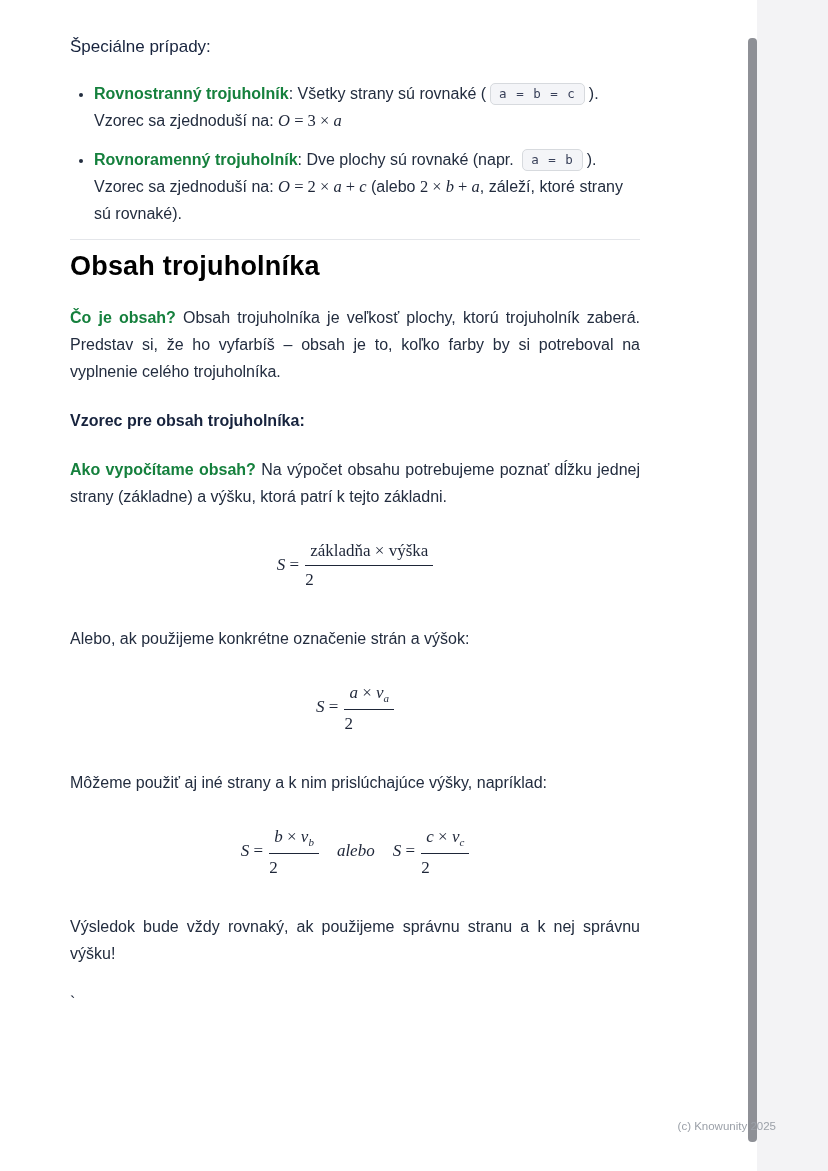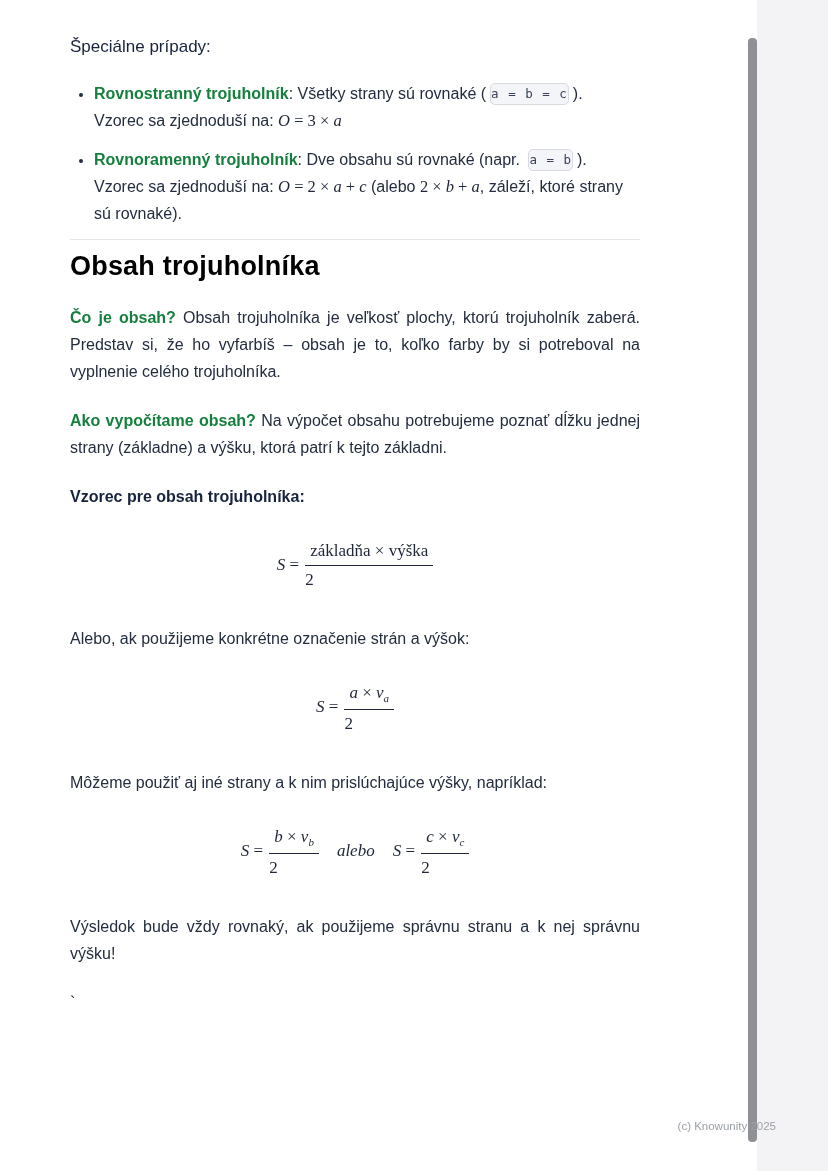--- a/index.html
+++ b/index.html
@@ -34,21 +34,21 @@
   ul.bullets li::marker { color: #232d3f; font-size: 14px; }
   .line { margin: 0; font-size: 16px; line-height: 27px; }
   strong { font-weight: 700; color: #15803d; }
   .chip {
     display: inline-block;
     font-family: "DejaVu Sans Mono", monospace;
     font-size: 12.5px; line-height: 18px;
     background: #f4f5f8;
     border: 1px solid #d7dade;
     border-radius: 5px;
-    padding: 1px 0;
+    padding: 1px 8px;
     margin: 0 4px;
     color: #39415a;
     vertical-align: 1px;
     letter-spacing: 1px;
     white-space: nowrap;
   }
   .math { font-family: "Liberation Serif", serif; font-size: 16.5px; color: #1e2638; }
   .mvar { font-style: italic; }
   .divider { border: 0; border-top: 1px solid #e4e6ea; margin: 12px 0 0; }
   .section-heading {
@@ -85,34 +85,34 @@
 <div class="content">
 
   <h3 class="sub">Špeciálne prípady:</h3>
 
   <ul class="bullets">
     <li>
       <p class="line"><strong>Rovnostranný trojuholník</strong><span>: Všetky strany sú rovnaké (</span><code class="chip">a = b = c</code><span>).</span></p>
       <p class="line"><span>Vzorec sa zjednoduší na: </span><span class="math"><span class="mvar">O</span><span> = 3 × </span><span class="mvar">a</span></span></p>
     </li>
     <li>
-      <p class="line"><strong>Rovnoramenný trojuholník</strong><span>: Dve obsahu sú rovnaké (napr. </span><code class="chip">a = b</code><span>).</span></p>
+      <p class="line"><strong>Rovnoramenný trojuholník</strong><span>: Dve plochy sú rovnaké (napr. </span><code class="chip">a = b</code><span>).</span></p>
       <p class="line"><span>Vzorec sa zjednoduší na: </span><span class="math"><span class="mvar">O</span><span> = 2 × </span><span class="mvar">a</span><span> + </span><span class="mvar">c</span></span><span> (alebo </span><span class="math"><span>2 × </span><span class="mvar">b</span><span> + </span><span class="mvar">a</span></span><span>, záleží, ktoré strany sú rovnaké).</span></p>
     </li>
   </ul>
 
   <hr class="divider">
 
   <h1 class="section-heading">Obsah trojuholníka</h1>
 
   <p class="para just"><strong>Čo je obsah?</strong><span> Obsah trojuholníka je veľkosť plochy, ktorú trojuholník zaberá. Predstav si, že ho vyfarbíš – obsah je to, koľko farby by si potreboval na vyplnenie celého trojuholníka.</span></p>
 
+  <p class="para boldline">Vzorec pre obsah trojuholníka:</p>
+
   <p class="para just"><strong>Ako vypočítame obsah?</strong><span> Na výpočet obsahu potrebujeme poznať dĺžku jednej strany (základne) a výšku, ktorá patrí k tejto základni.</span></p>
-
-  <p class="para boldline">Vzorec pre obsah trojuholníka:</p>
 
   <div class="formula"><span class="mvar">S</span><span> = </span><span class="frac"><span class="num">základňa × výška</span><span class="den">2</span></span></div>
 
   <p class="para">Alebo, ak použijeme konkrétne označenie strán a výšok:</p>
 
   <div class="formula"><span class="mvar">S</span><span> = </span><span class="frac"><span class="num"><span class="mvar">a</span><span> × </span><span class="mvar">v</span><sub>a</sub></span><span class="den">2</span></span></div>
 
   <p class="para">Môžeme použiť aj iné strany a k nim prislúchajúce výšky, napríklad:</p>
 
   <div class="formula"><span class="mvar">S</span><span> = </span><span class="frac"><span class="num"><span class="mvar">b</span><span> × </span><span class="mvar">v</span><sub>b</sub></span><span class="den">2</span></span><span class="alebo">alebo</span><span class="mvar">S</span><span> = </span><span class="frac"><span class="num"><span class="mvar">c</span><span> × </span><span class="mvar">v</span><sub>c</sub></span><span class="den">2</span></span></div>

